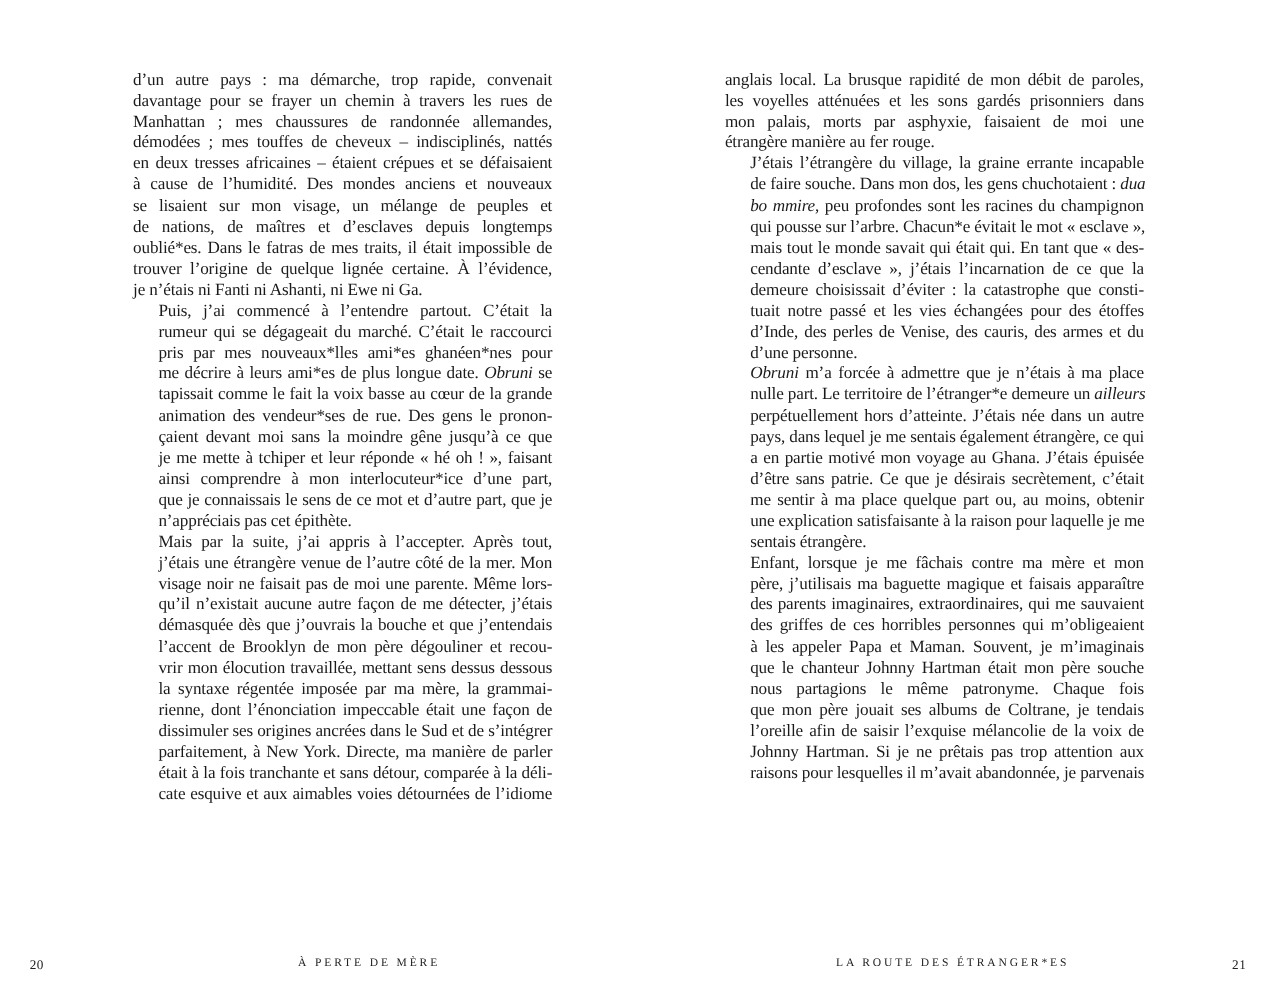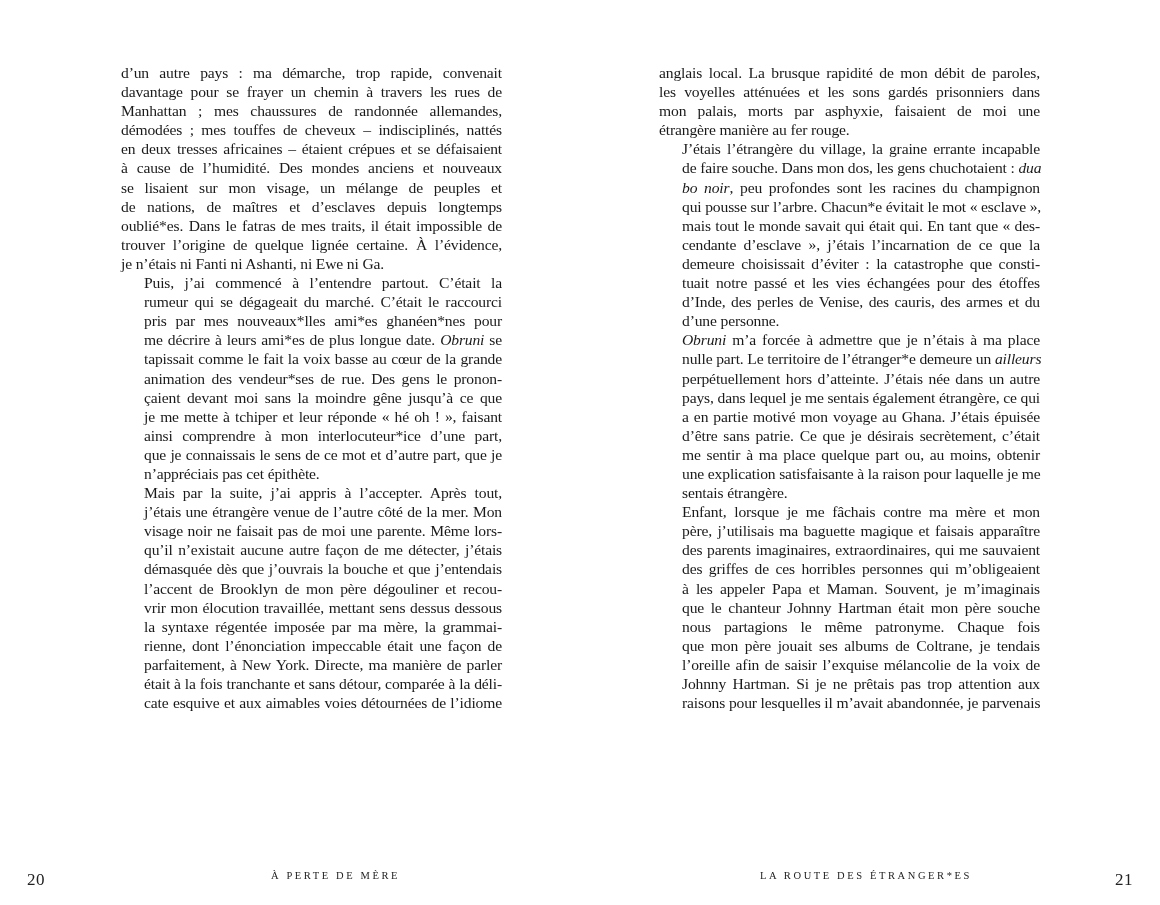--- a/index.html
+++ b/index.html
@@ -10,21 +10,21 @@
   .page.right { left: 580px; }
   .column { position: absolute; top: 63px; width: 381px; font-size: 15.6px; line-height: 19.1px;
             text-align: justify; hyphens: manual; letter-spacing: -0.15px; }
   .page.left .column { left: 121px; }
   .page.right .column { left: 79px; }
   .para { margin: 0; }
   .para.indent { text-indent: 23px; }
   .para .ln { display: block; text-align: justify; text-align-last: justify; white-space: nowrap; overflow: visible; }
   .para .ln.last { text-align-last: left; }
   .footer { position: absolute; top: 870px; font-size: 11.5px; letter-spacing: 2.2px; color: #222; }
-  .folio { font-size: 17px; letter-spacing: 0.5px; }
+  .folio { font-size: 12px; letter-spacing: 0.5px; }
   .left .folio { left: 27px; }
   .right .folio { right: 27px; }
   .runhead { text-transform: uppercase; font-size: 10.5px; letter-spacing: 2.6px; margin-left: 28px; }
   .left .runhead { left: 243px; }
   .right .runhead { left: 152px; }
   i { font-style: italic; }
 </style>
 </head>
 <body>
 
@@ -59,41 +59,42 @@
       <p class="para indent">
         <span class="ln" style="text-indent: 23px; font-family: Liberation Serif, serif;">Mais par la suite, j’ai appris à l’accepter. Après tout,</span>
         <span class="ln">j’étais une étrangère venue de l’autre côté de la mer. Mon</span>
         <span class="ln">visage noir ne faisait pas de moi une parente. Même lors-</span>
         <span class="ln">qu’il n’existait aucune autre façon de me détecter, j’étais</span>
         <span class="ln">démasquée dès que j’ouvrais la bouche et que j’entendais</span>
         <span class="ln">l’accent de Brooklyn de mon père dégouliner et recou-</span>
         <span class="ln">vrir mon élocution travaillée, mettant sens dessus dessous</span>
         <span class="ln">la syntaxe régentée imposée par ma mère, la grammai-</span>
         <span class="ln">rienne, dont l’énonciation impeccable était une façon de</span>
+        <span class="ln">dissimuler ses origines ancrées dans le Sud et de s’intégrer</span>
         <span class="ln">parfaitement, à New York. Directe, ma manière de parler</span>
         <span class="ln">était à la fois tranchante et sans détour, comparée à la déli-</span>
         <span class="ln">cate esquive et aux aimables voies détournées de l’idiome</span>
       </p>
     </div>
   <div class="footer folio">20</div>
   <div class="footer runhead">À perte de mère</div>
 </div>
 
 <div class="page right">
   <div class="column">
       <p class="para">
         <span class="ln">anglais local. La brusque rapidité de mon débit de paroles,</span>
         <span class="ln">les voyelles atténuées et les sons gardés prisonniers dans</span>
         <span class="ln">mon palais, morts par asphyxie, faisaient de moi une</span>
         <span class="ln last">étrangère manière au fer rouge.</span>
       </p>
       <p class="para indent">
         <span class="ln" style="text-indent: 23px;">J’étais l’étrangère du village, la graine errante incapable</span>
         <span class="ln">de faire souche. Dans mon dos, les gens chuchotaient : <i>dua</i></span>
-        <span class="ln"><i>bo noir</i>, peu profondes sont les racines du champignon</span>
+        <span class="ln"><i>bo mmire</i>, peu profondes sont les racines du champignon</span>
         <span class="ln">qui pousse sur l’arbre. Chacun*e évitait le mot « esclave »,</span>
         <span class="ln">mais tout le monde savait qui était qui. En tant que « des-</span>
         <span class="ln">cendante d’esclave », j’étais l’incarnation de ce que la</span>
         <span class="ln">demeure choisissait d’éviter : la catastrophe que consti-</span>
         <span class="ln">tuait notre passé et les vies échangées pour des étoffes</span>
         <span class="ln">d’Inde, des perles de Venise, des cauris, des armes et du</span>
         <span class="ln last">d’une personne.</span>
       </p>
       <p class="para indent">
         <span class="ln" style="text-indent: 23px;"><i>Obruni</i> m’a forcée à admettre que je n’étais à ma place</span>

